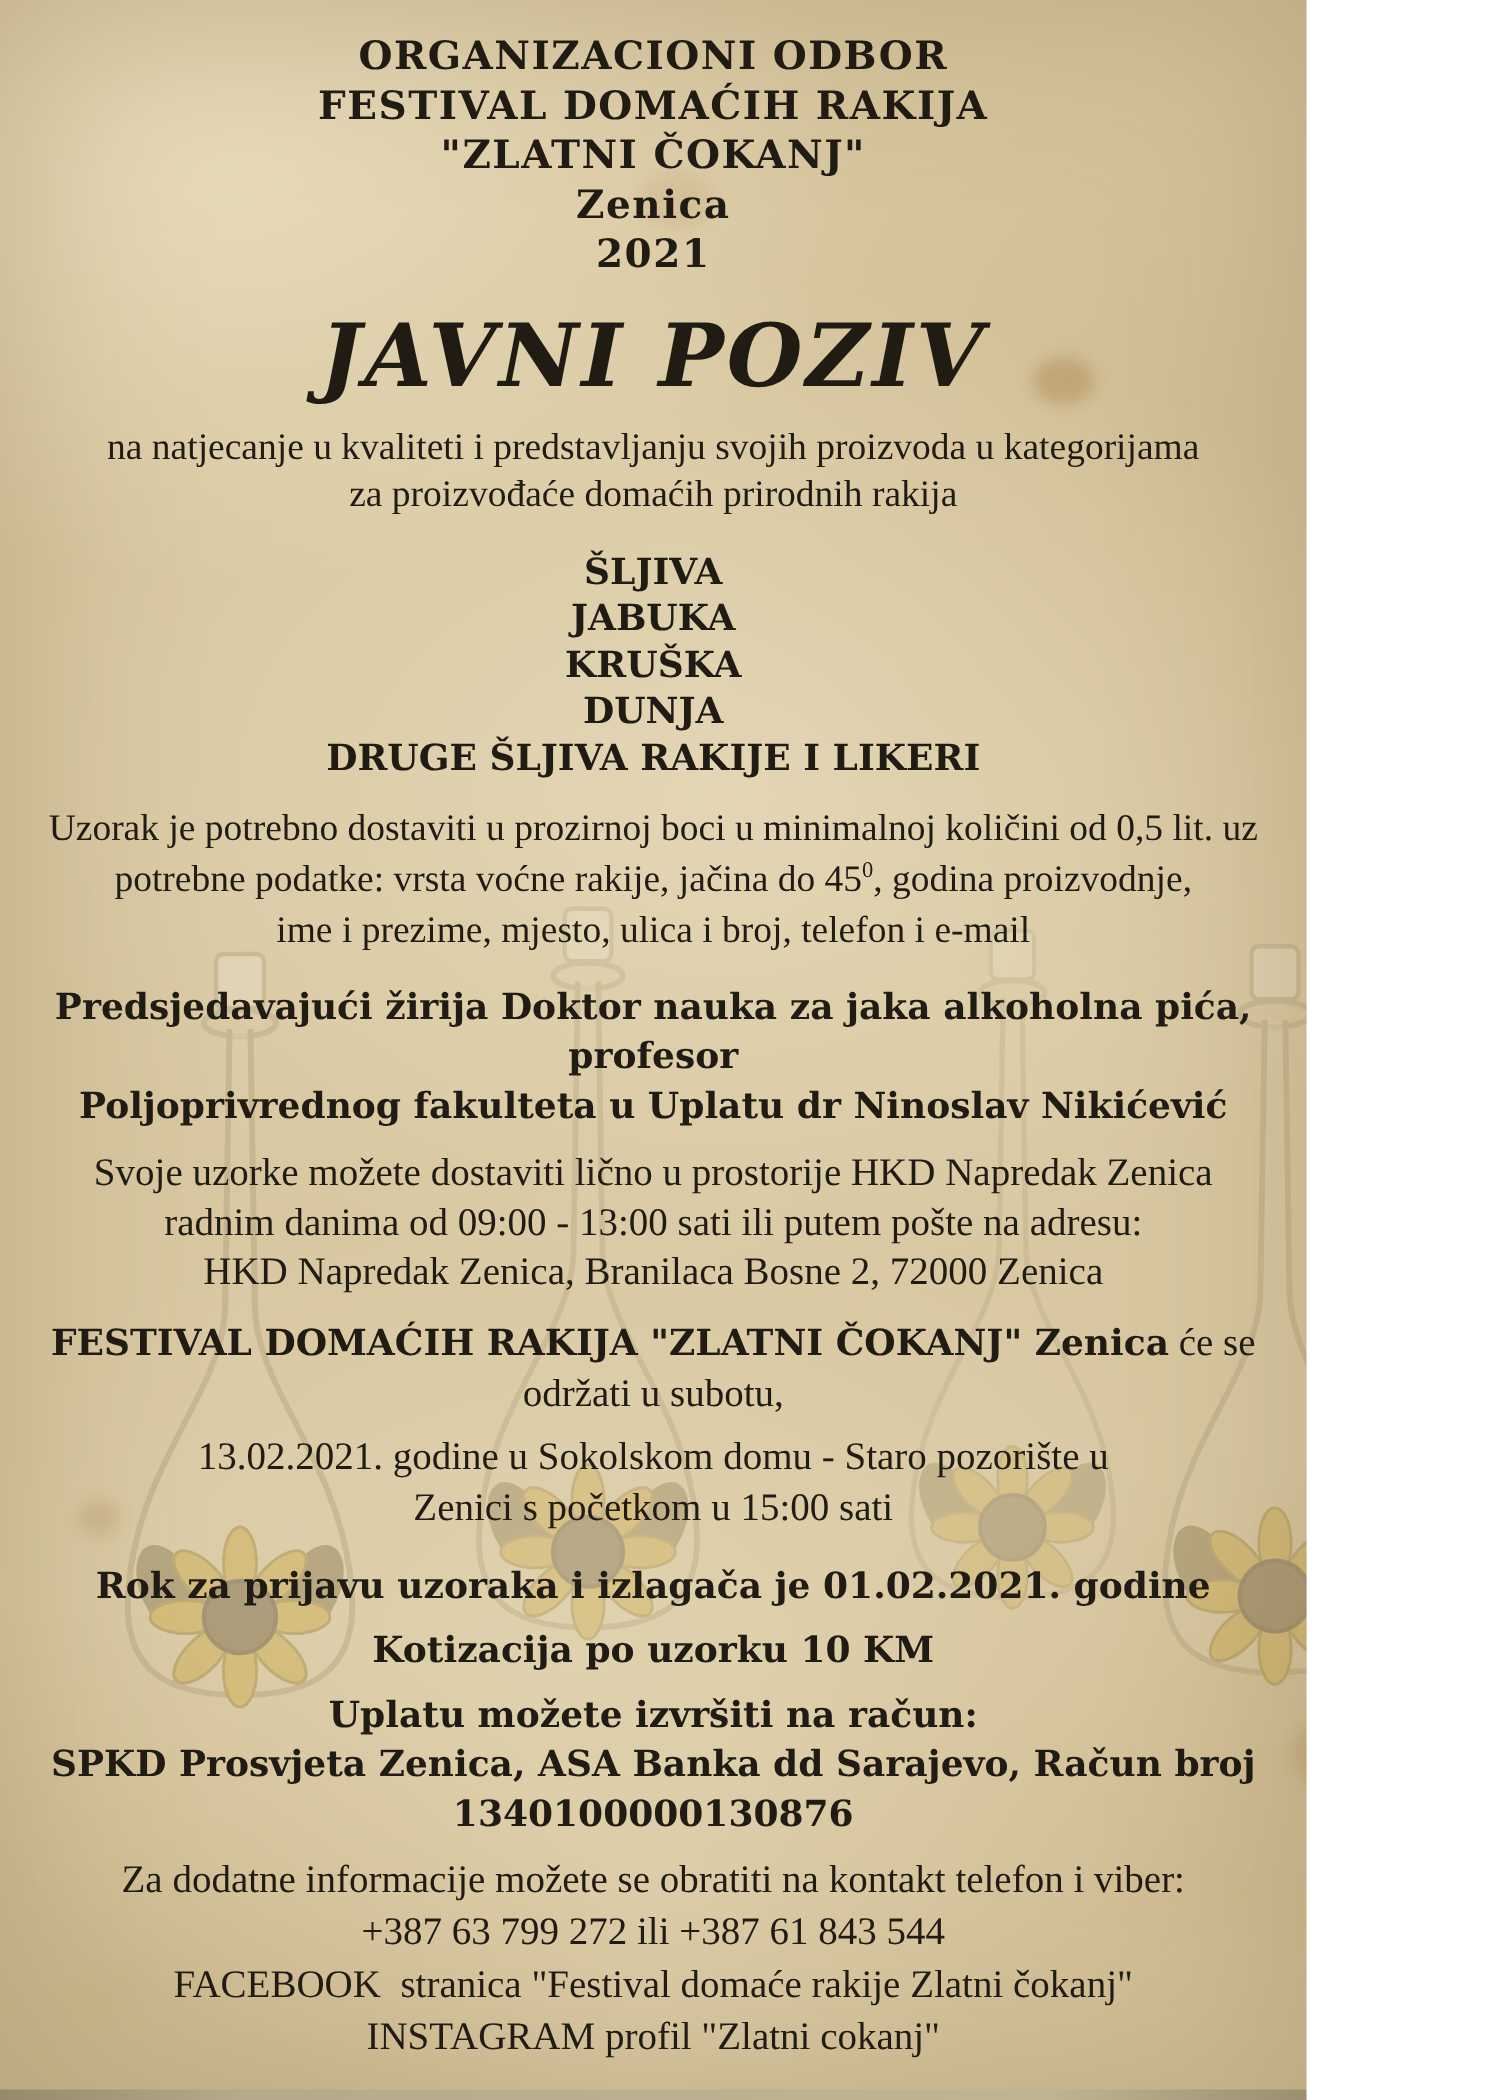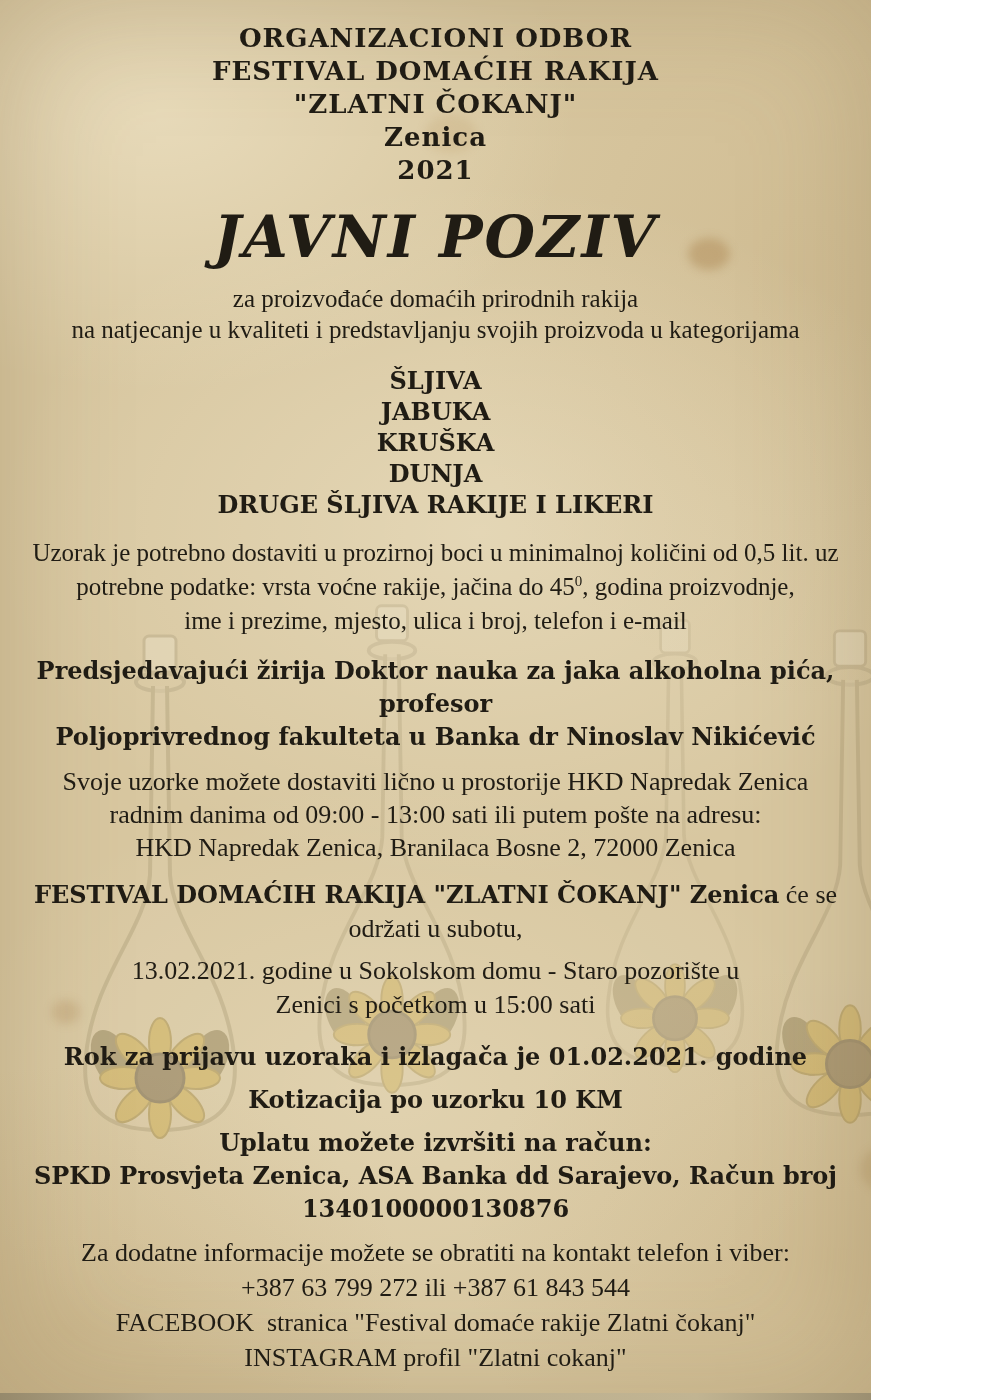--- a/index.html
+++ b/index.html
@@ -130,41 +130,41 @@
       <div class="org-line line">ORGANIZACIONI ODBOR</div>
       <div class="org-line line">FESTIVAL DOMAĆIH RAKIJA</div>
       <div class="org-line line">"ZLATNI ČOKANJ"</div>
       <div class="org-line line">Zenica</div>
       <div class="org-line line">2021</div>
     </div>
 
     <div class="title line">JAVNI POZIV</div>
 
     <div class="intro">
+      <div class="intro-line line">na natjecanje u kvaliteti i predstavljanju svojih proizvoda u kategorijama</div>
       <div class="intro-line line">za proizvođaće domaćih prirodnih rakija</div>
-      <div class="intro-line line">na natjecanje u kvaliteti i predstavljanju svojih proizvoda u kategorijama</div>
     </div>
 
     <div class="cats">
       <div class="cat-line line">ŠLJIVA</div>
       <div class="cat-line line">JABUKA</div>
       <div class="cat-line line">KRUŠKA</div>
       <div class="cat-line line">DUNJA</div>
       <div class="cat-line line">DRUGE ŠLJIVA RAKIJE I LIKERI</div>
     </div>
 
     <div class="sample">
       <div class="sample-line line">Uzorak je potrebno dostaviti u prozirnoj boci u minimalnoj količini od 0,5 lit. uz</div>
       <div class="sample-line line"><span>potrebne podatke: vrsta voćne rakije, jačina do 45</span><sup>0</sup><span>, godina proizvodnje,</span></div>
       <div class="sample-line line">ime i prezime, mjesto, ulica i broj, telefon i e-mail</div>
     </div>
 
     <div class="jury">
       <div class="jury-line line">Predsjedavajući žirija Doktor nauka za jaka alkoholna pića, profesor</div>
-      <div class="jury-line line">Poljoprivrednog fakulteta u Banka dr Ninoslav Nikićević</div>
+      <div class="jury-line line">Poljoprivrednog fakulteta u Uplatu dr Ninoslav Nikićević</div>
     </div>
 
     <div class="delivery">
       <div class="delivery-line line">Svoje uzorke možete dostaviti lično u prostorije HKD Napredak Zenica</div>
       <div class="delivery-line line">radnim danima od 09:00 - 13:00 sati ili putem pošte na adresu:</div>
       <div class="delivery-line line">HKD Napredak Zenica, Branilaca Bosne 2, 72000 Zenica</div>
     </div>
 
     <div class="event">
       <div class="event-line1 line"><span class="bold-seg">FESTIVAL DOMAĆIH RAKIJA "ZLATNI ČOKANJ" Zenica</span><span> će se održati u subotu,</span></div>

